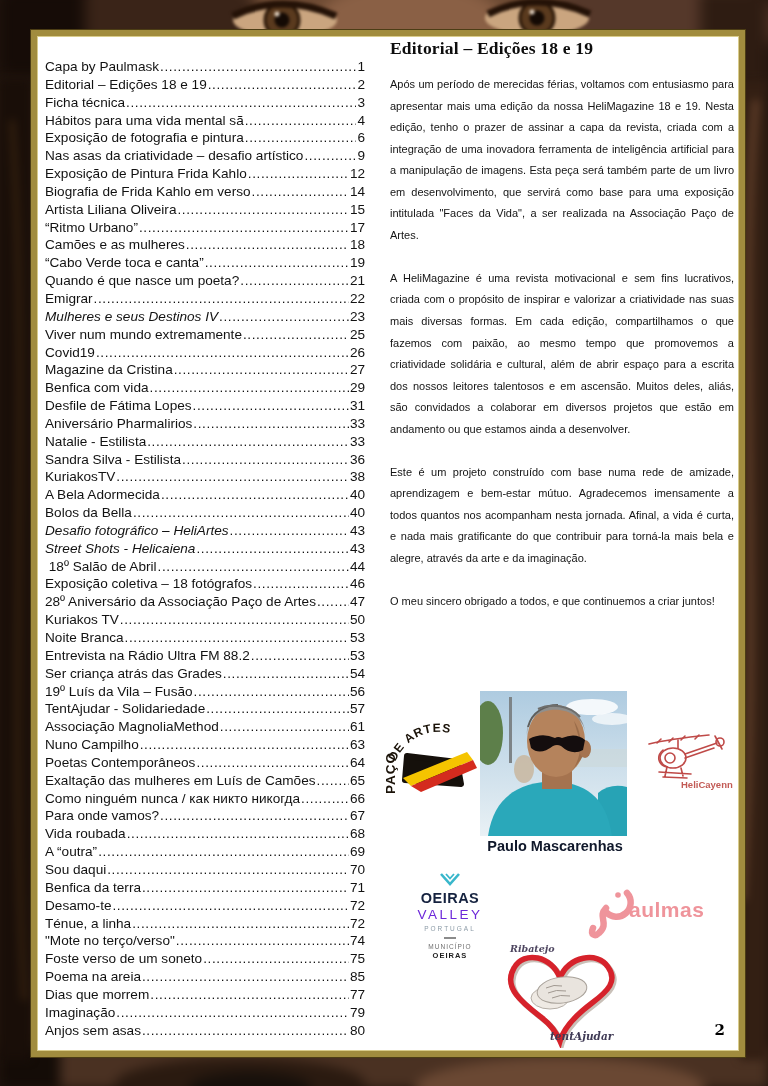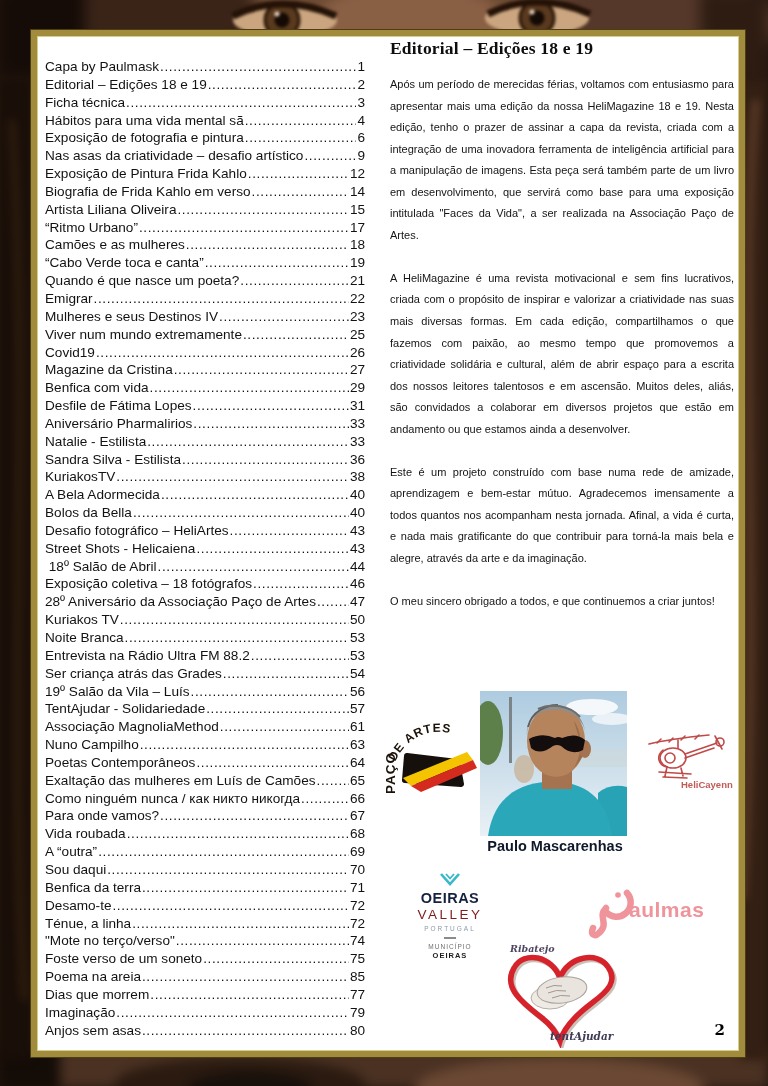--- a/index.html
+++ b/index.html
@@ -24,42 +24,42 @@
     font-size:13.6px;color:#121212;
   }
   .toc-row{display:flex;align-items:flex-start;height:17.85px;line-height:17.8px;}
   .toc-label{white-space:pre;flex:none;}
   .toc-leader{flex:1 1 auto;overflow:hidden;white-space:nowrap;margin:0 1px;}
   .toc-leader::after{
     content:"..................................................................................................................................................................................";
     letter-spacing:0.6px;color:#121212;
   }
   .toc-page{flex:none;}
-  .toc-italic .toc-label{}
+  .toc-italic .toc-label{font-style:italic;}
 
   
   .editorial{position:absolute;left:353px;top:2px;width:344px;color:#141414;}
   .ed-title{
     font-family:"Liberation Serif",serif;font-weight:700;font-size:17.5px;
     margin:0 0 15px 0;letter-spacing:0.2px;color:#0d0d0d;
   }
   .editorial p{
     font-size:11px;line-height:21.55px;text-align:justify;
     margin:0 0 21.5px 0;
   }
 
   
   .abs{position:absolute;}
   .photo-caption{
     position:absolute;left:428px;top:802px;width:180px;text-align:center;
     font-weight:700;font-size:14.5px;color:#0f172a;
   }
   .oeiras{position:absolute;left:363px;top:836px;width:100px;text-align:center;line-height:1.15;}
   .oeiras .l1{font-size:14.5px;font-weight:800;color:#15223f;letter-spacing:0.5px;}
-  .oeiras .l2{font-size:13.5px;font-weight:400;color:#7f1d1d;letter-spacing:2.5px;}
+  .oeiras .l2{font-size:13.5px;font-weight:400;color:#6d28d9;letter-spacing:2.5px;}
   .oeiras .l3{font-size:6.5px;color:#8b9aa6;letter-spacing:2px;margin-top:2px;}
   .oeiras .sep{width:12px;height:2px;background:#8b8b8b;margin:5px auto 4px auto;}
   .oeiras .l4{font-size:6.5px;color:#6f6f6f;letter-spacing:1px;}
   .oeiras .l5{font-size:7.5px;font-weight:700;color:#1c1c1c;letter-spacing:1px;margin-top:1px;}
   .pagenum{
     position:absolute;right:14px;bottom:12px;
     font-family:"DejaVu Serif",serif;font-weight:700;font-size:15px;color:#000;
   }
 </style>
 </head>
@@ -314,21 +314,21 @@
         <span class="toc-page">53</span>
       </div>
 
       <div class="toc-row">
         <span class="toc-label">Ser criança atrás das Grades</span>
         <span class="toc-leader"></span>
         <span class="toc-page">54</span>
       </div>
 
       <div class="toc-row">
-        <span class="toc-label">19º Salão da Vila – Luís</span>
+        <span class="toc-label">19º Luís da Vila – Fusão</span>
         <span class="toc-leader"></span>
         <span class="toc-page">56</span>
       </div>
 
       <div class="toc-row">
         <span class="toc-label">TentAjudar - Solidariedade</span>
         <span class="toc-leader"></span>
         <span class="toc-page">57</span>
       </div>
 

